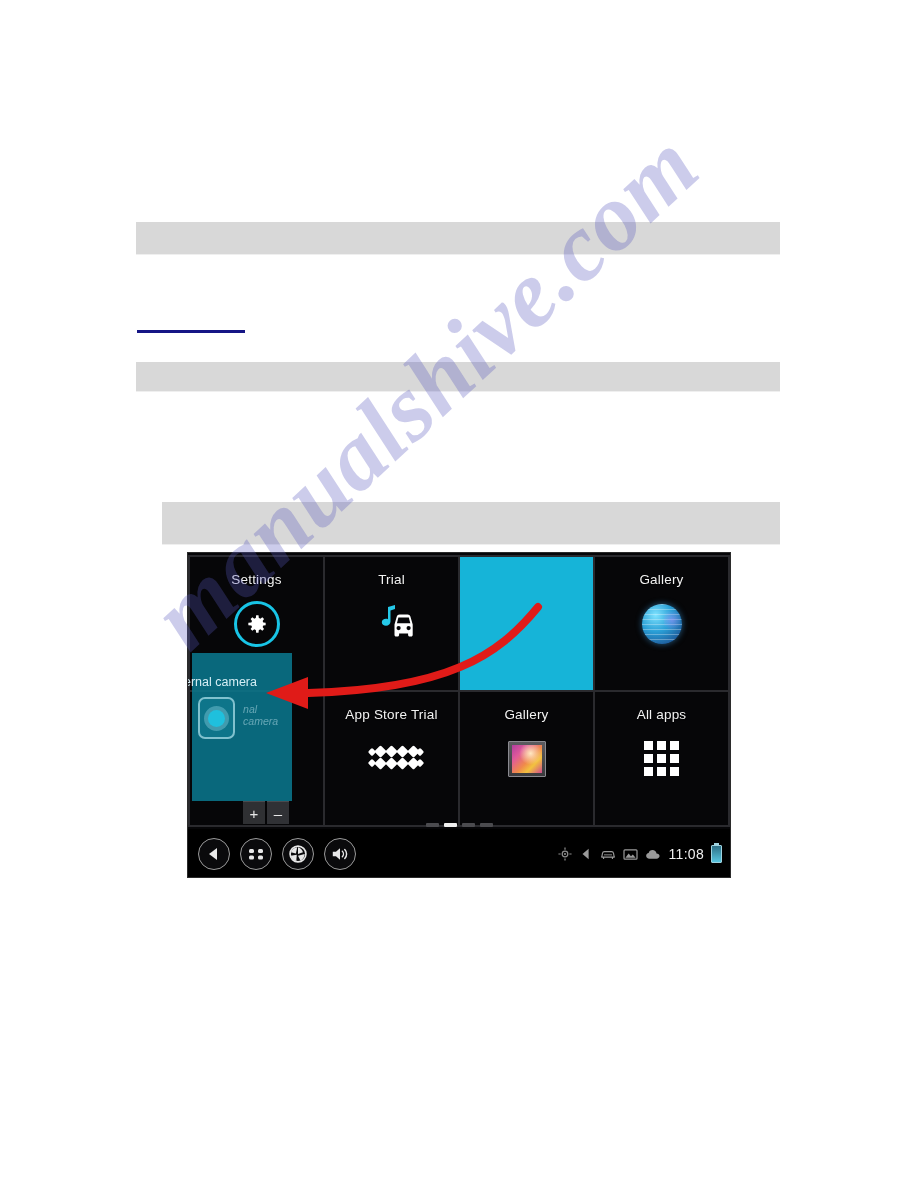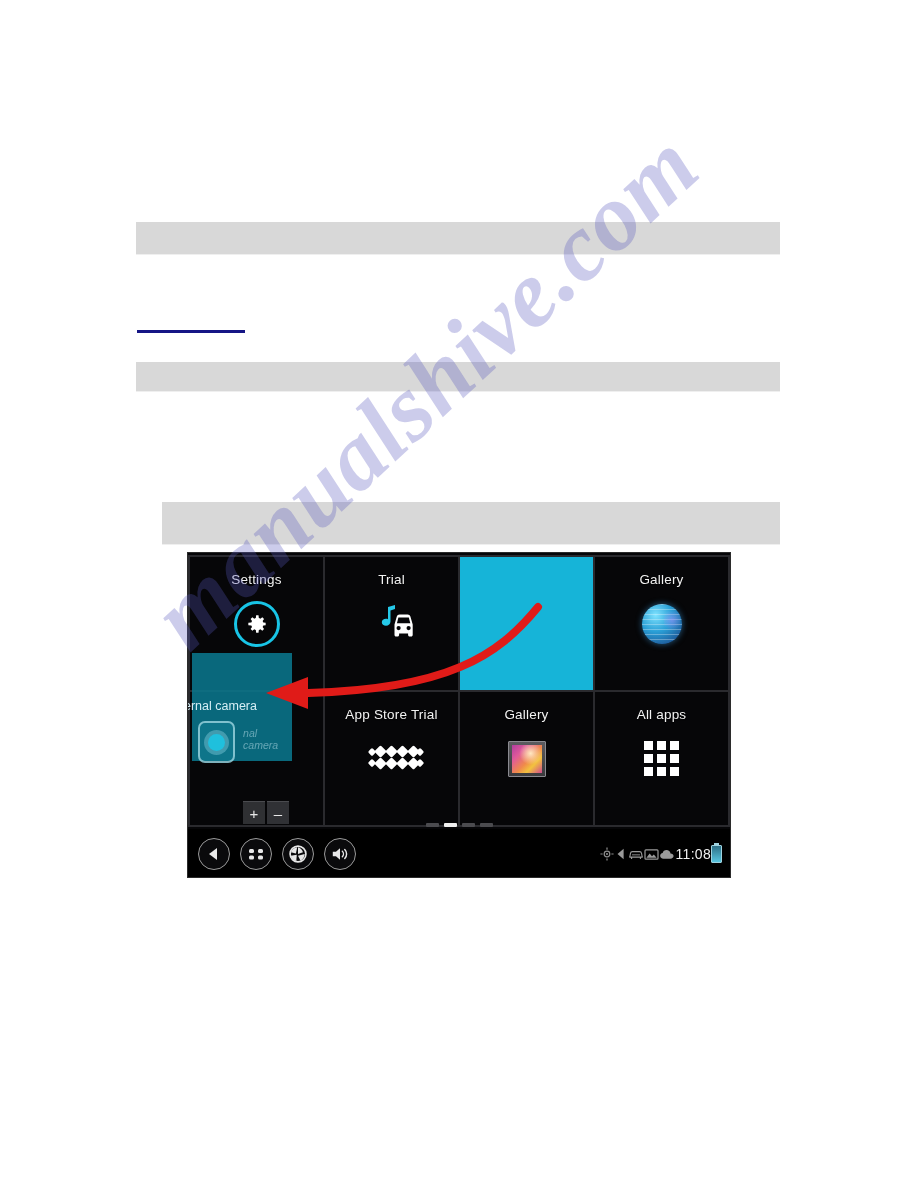--- a/index.html
+++ b/index.html
@@ -170,26 +170,26 @@
     width:46px;height:46px;border-radius:50%;
     border:3px solid #18c4e6;
     display:flex;align-items:center;justify-content:center;
     box-sizing:border-box;
   }
 
   
   #camera-popup{
     position:absolute;
     left:4px;top:100px;
-    width:100px;height:108px;
+    width:100px;height:148px;
     background:rgba(10,118,140,0.88);
     z-index:8;
     color:#cfeef5;
     box-sizing:border-box;
-    padding:24px 6px 0 6px;
+    padding:0 6px 0 6px;
   }
   #camera-popup .cam-title{
     font-size:12.5px;
     color:#d5eef5;
     white-space:nowrap;
     margin-left:-14px;
     margin-top:22px;
   }
   #camera-popup .cam-icon{
     margin-top:6px;
@@ -249,21 +249,21 @@
   }
   #nav-left{display:flex;align-items:center;gap:10px;padding-left:10px;}
   .navbtn{
     width:30px;height:30px;border-radius:50%;
     border:1px solid #9b9b9b;
     display:flex;align-items:center;justify-content:center;
     background:#0a0a0c;
   }
   #statusbar{
     margin-left:auto;
-    display:flex;align-items:center;gap:0;
+    display:flex;align-items:center;gap:7px;
     padding-right:8px;
   }
   #clock{color:#f0f0f0;font-size:14px;letter-spacing:.3px;}
   .sicon{display:flex;align-items:center;justify-content:center;}
   #battery{
     width:9px;height:16px;
     border:1px solid #9fd3e0;
     border-radius:1px;
     position:relative;
     background:linear-gradient(#2d6f86,#58c6e0);

